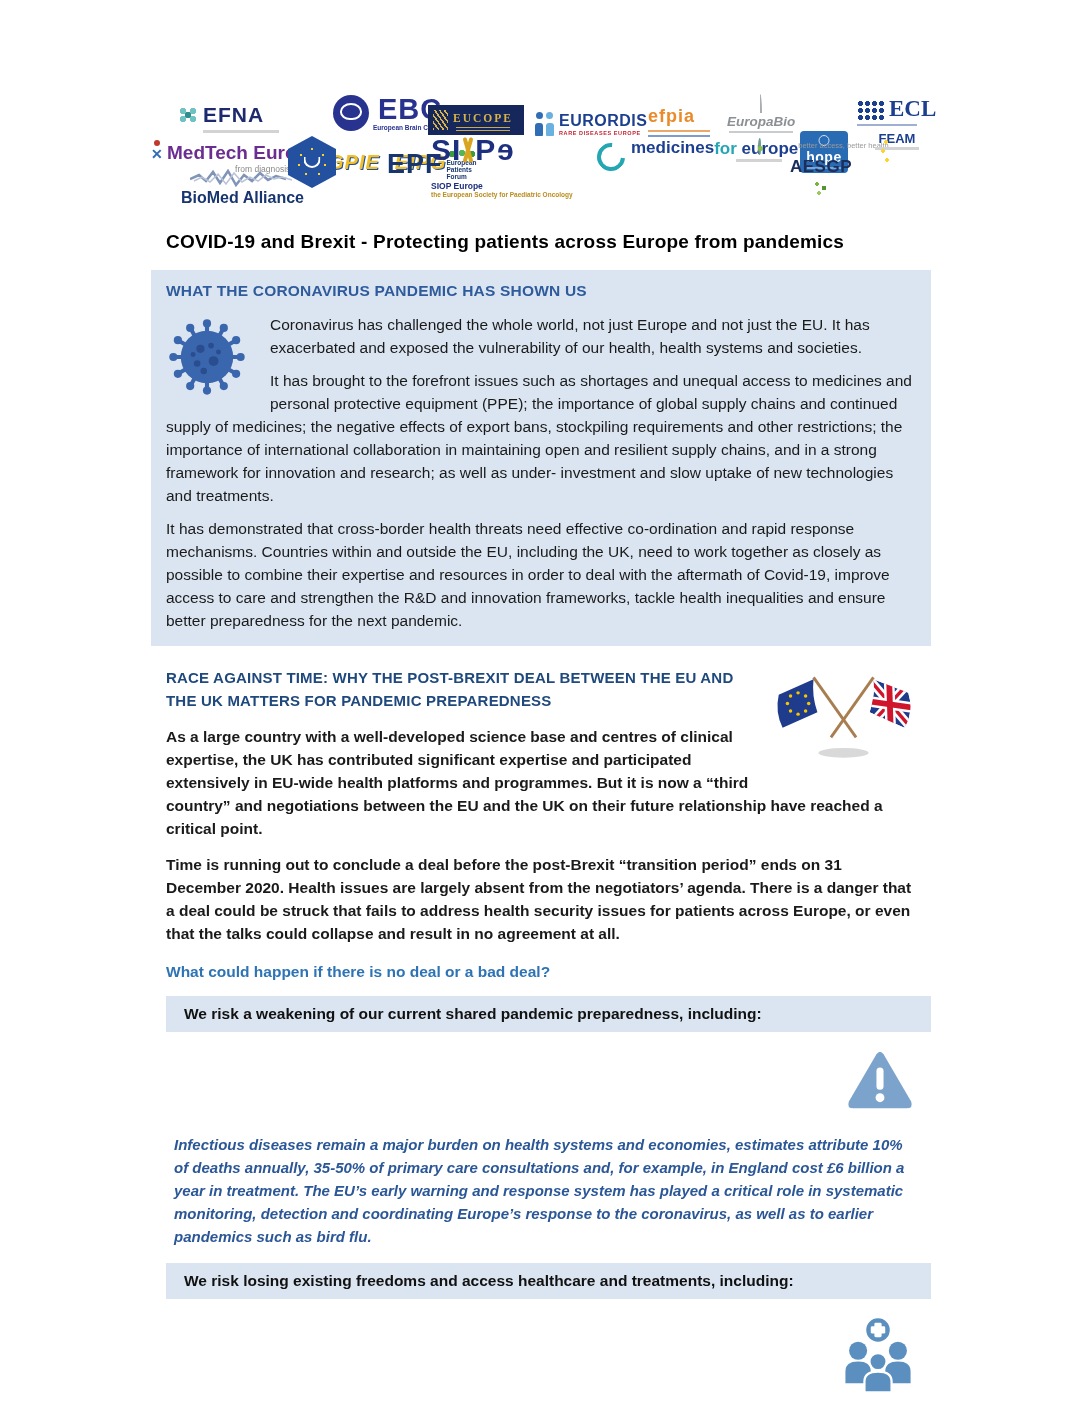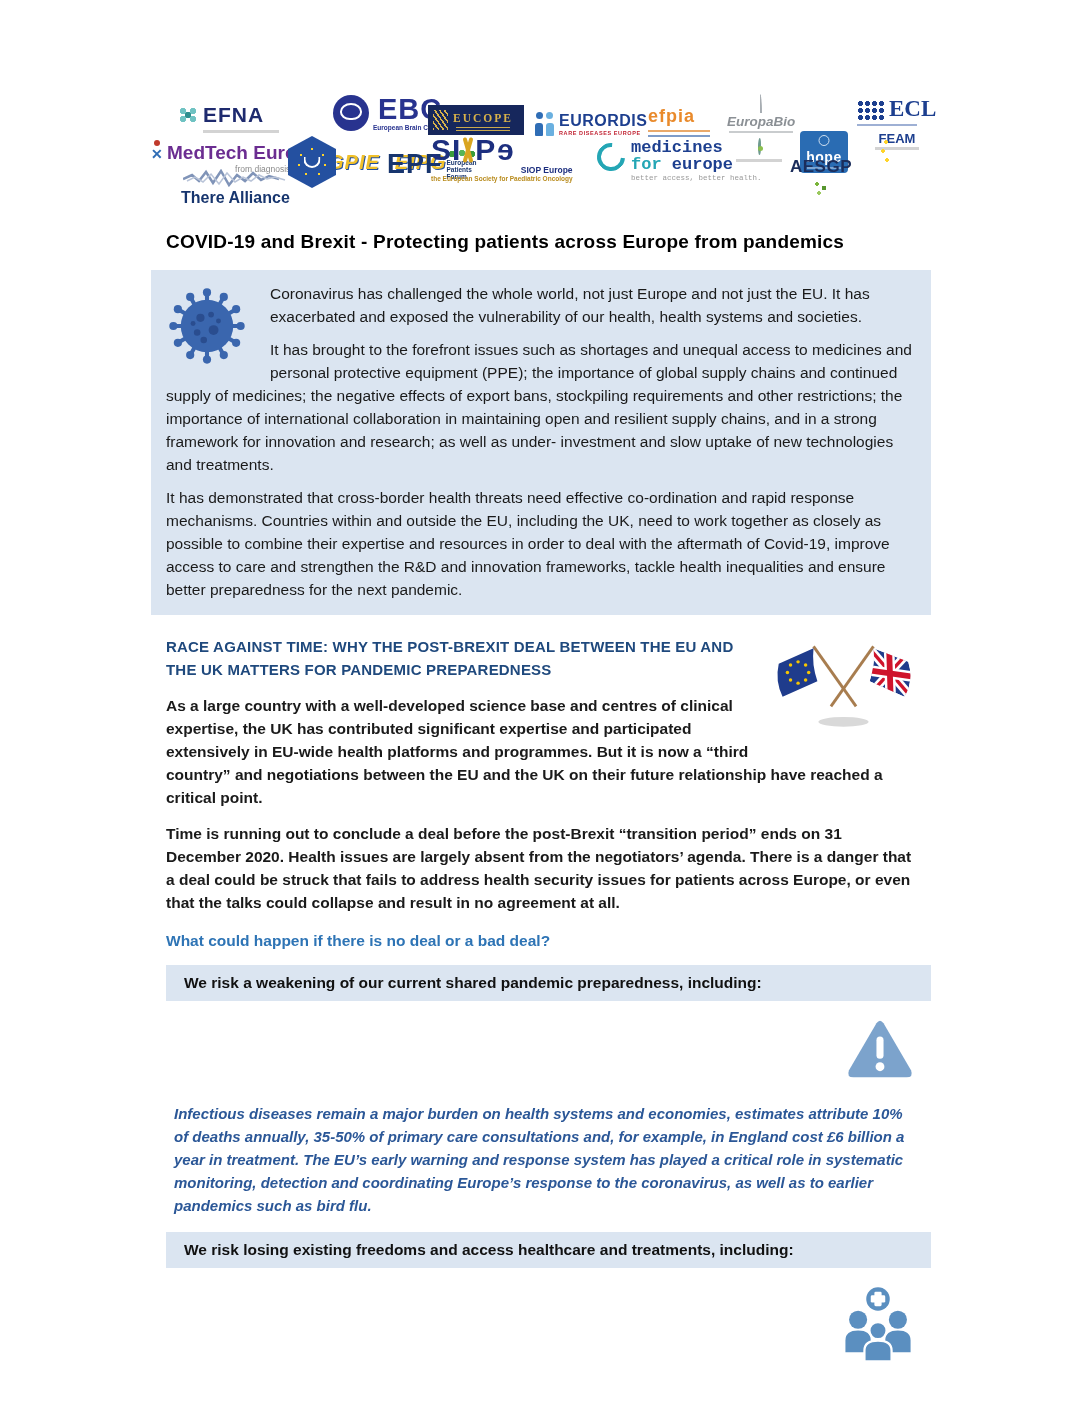--- a/index.html
+++ b/index.html
@@ -116,27 +116,27 @@
 
   .siope{left:280px;top:42px;}
   .sp-row{display:flex;align-items:center;}
   .sp-tx{font-size:30px;font-weight:800;color:#1d2f7f;letter-spacing:1px;line-height:30px;}
   .sp-e{display:inline-block;transform:scaleX(-1);}
   .sp-rib{position:relative;width:12px;height:26px;margin:0 1px;flex:0 0 auto;}
   .sp-rib::before,.sp-rib::after{content:"";position:absolute;top:0;left:4px;width:4px;height:26px;
     background:#d9a520;border-radius:2px;}
   .sp-rib::before{transform:rotate(16deg);}
   .sp-rib::after{transform:rotate(-16deg);}
-  .sp-sub{font-size:8.5px;font-weight:700;color:#1d2f7f;margin-top:0;text-align:right;}
+  .sp-sub{font-size:8.5px;font-weight:700;color:#1d2f7f;margin-top:16px;}
   .sp-sub2{font-size:6.5px;color:#b98c1e;font-weight:700;}
 
   .medicines{left:446px;top:47px;display:flex;gap:6px;}
   .med-ic{width:28px;height:28px;border:4.5px solid #24a6b5;border-right-color:transparent;
     border-radius:50%;transform:rotate(-40deg);box-sizing:border-box;flex:0 0 auto;margin-top:3px;}
-  .med-col{display:flex;flex-direction:column;font-family:Liberation Mono, monospace;}
+  .med-col{display:flex;}
   .med-l1{font-size:17px;font-weight:700;color:#1d3f8f;line-height:16px;}
   .med-l2{font-size:17px;font-weight:700;line-height:17px;color:#1d3f8f;}
   .med-l2 .teal{color:#24a6b5;}
   .med-sub{font-size:7.5px;color:#9a9a9a;margin-top:1px;}
 
   .swirl{left:585px;top:45px;width:46px;text-align:center;}
   .sw-ic{width:20px;height:36px;border-right:3px solid #6e9a8f;border-radius:60% 40% 50% 50%;
     transform:rotate(8deg);margin:0 auto;position:relative;}
   .sw-ic::after{content:"";position:absolute;right:-5px;bottom:4px;width:5px;height:5px;border-radius:50%;background:#8bbf4e;}
   .swirl .cap{width:46px;}
@@ -296,27 +296,28 @@
       <div class="lg feam">
         <span class="fe-ic"></span>
         <div class="fe-tx">FEAM</div>
         <div class="cap"></div>
       </div>
       <div class="lg biomed">
         <svg width="104" height="18" viewBox="0 0 104 18">
           <polyline points="0,10 9,6 16,12 23,3 30,14 38,2 46,16 54,6 62,12 70,4 78,11 86,7 96,10" fill="none" stroke="#8094b8" stroke-width="2.5"></polyline>
           <polyline points="4,12 12,8 20,13 28,5 36,15 44,4 52,13 60,8 68,12 76,6 84,10 92,8 102,11" fill="none" stroke="#b9c4d8" stroke-width="1.5"></polyline>
         </svg>
-        <div class="bm-tx">There Alliance</div>
+        <div class="bm-tx">BioMed Alliance</div>
       </div>
     </div>
 
     <h1 class="title">COVID-19 and Brexit - Protecting patients across Europe from pandemics</h1>
 
     <section class="panel">
+      <h2 class="panel-head">WHAT THE CORONAVIRUS PANDEMIC HAS SHOWN US</h2>
       <div class="panel-body">
         <span class="virus">
           <svg width="82" height="84" viewBox="0 0 100 100">
             <g stroke="#3a66ae" stroke-width="5" stroke-linecap="round">
               <line x1="80" y1="50" x2="88" y2="50"></line>
                 <line x1="76" y1="65" x2="82.9" y2="69"></line>
               <line x1="65" y1="76" x2="69" y2="82.9"></line>
                 <line x1="50" y1="80" x2="50" y2="88"></line>
               <line x1="35" y1="76" x2="31" y2="82.9"></line>
                 <line x1="24" y1="65" x2="17.1" y2="69"></line>

